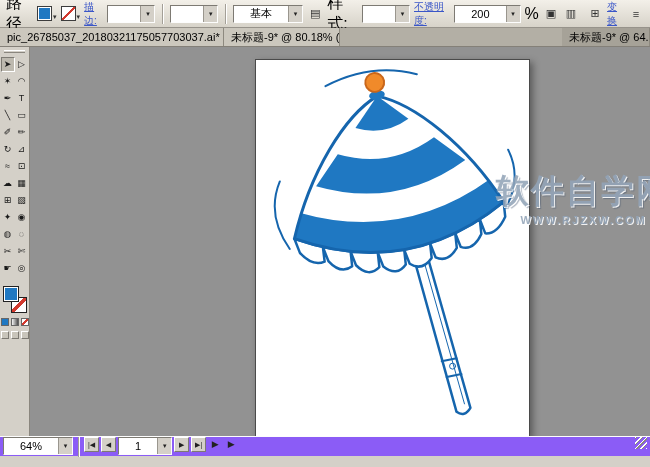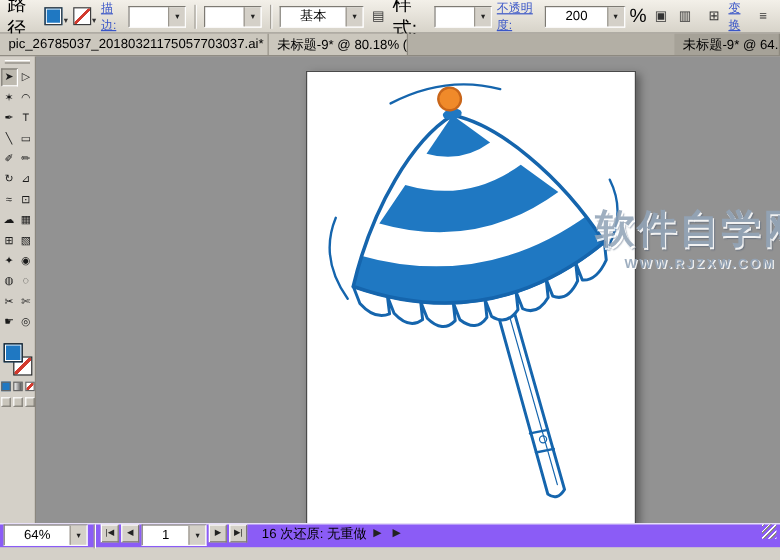--- a/index.html
+++ b/index.html
@@ -254,19 +254,18 @@
   <span class="sep"></span>
   <button class="nav-btn">|◀</button>
   <button class="nav-btn">◀</button>
   <span class="combo">
     <span class="val">1</span>
     <span class="btn">▾</span>
   </span>
   <button class="nav-btn">▶</button>
   <button class="nav-btn">▶|</button>
 
-  <span class="status-text">16 次还原: 无重做</span>
   <button class="play-btn">▶</button>
   <button class="play-btn">▶</button>
 
   <span class="spacer"></span>
   <span class="resize-grip"></span>
 </div>
 
 </body></html>

